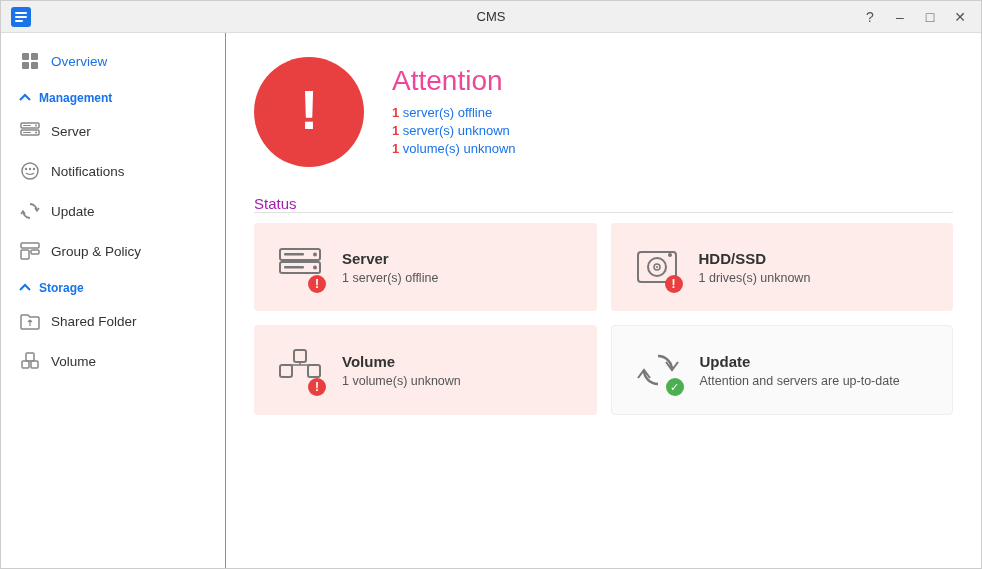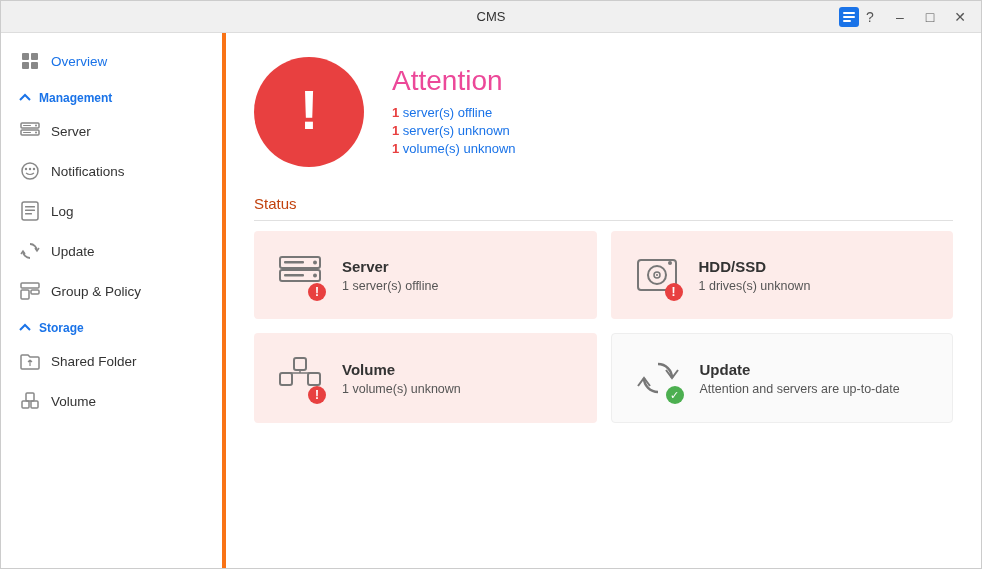--- a/index.html
+++ b/index.html
@@ -13,21 +13,21 @@
       display: flex;
       flex-direction: column;
     }
 
     
     .titlebar {
       background: #f0f0f0;
       height: 32px;
       display: flex;
       align-items: center;
-      justify-content: flex-end;
+      justify-content: space-between;
       padding: 0 10px;
       border-bottom: 1px solid #ddd;
       flex-shrink: 0;
     }
     .titlebar-left {
       display: flex;
       align-items: center;
       gap: 6px;
     }
     .titlebar-icon {
@@ -68,21 +68,21 @@
     
     .main-layout {
       display: flex;
       flex: 1;
       overflow: hidden;
     }
 
     
     .sidebar {
       width: 225px;
-      border-right: 4px solid #f97316;
+      border-right: 1px solid #f97316;
       background: #fff;
       overflow-y: auto;
       flex-shrink: 0;
       padding-top: 8px;
     }
     .sidebar-item {
       display: flex;
       align-items: center;
       gap: 10px;
       padding: 9px 18px;
@@ -159,25 +159,24 @@
       font-weight: 600;
     }
     .attention-text p .link {
       color: #1a73e8;
       text-align: right;
     }
 
     
     .status-title {
       font-size: 15px;
-      color: #c2410c;
+      color: #a21caf;
       margin-bottom: 10px;
       font-weight: 400;
       border-bottom: 1px solid #e0e0e0;
-      padding-bottom: 8px;
     }
     .status-grid {
       display: grid;
       grid-template-columns: 1fr 1fr;
       gap: 14px;
     }
     .status-card {
       background: #fdecea;
       border-radius: 4px;
       padding: 18px 20px;
@@ -316,31 +315,20 @@
           <circle cx="10" cy="10" r="8" fill="none" stroke="#888" stroke-width="1.5"></circle>
           <circle cx="6" cy="8" r="1.2" fill="#888"></circle>
           <circle cx="10" cy="8" r="1.2" fill="#888"></circle>
           <circle cx="14" cy="8" r="1.2" fill="#888"></circle>
           <path d="M6 12 Q10 15 14 12" fill="none" stroke="#888" stroke-width="1.2"></path>
         </svg>
       </div>
       <span>Notifications</span>
     </div>
 
-    <div class="sidebar-item">
-      <div class="sidebar-icon">
-        <svg width="18" height="20" viewBox="0 0 18 20">
-          <rect x="1" y="1" width="16" height="18" rx="2" fill="none" stroke="#888" stroke-width="1.5"></rect>
-          <rect x="4" y="5" width="10" height="1.5" rx="0.5" fill="#888"></rect>
-          <rect x="4" y="8.5" width="10" height="1.5" rx="0.5" fill="#888"></rect>
-          <rect x="4" y="12" width="7" height="1.5" rx="0.5" fill="#888"></rect>
-        </svg>
-      </div>
-      <span>Log</span>
-    </div>
 
     <div class="sidebar-item">
       <div class="sidebar-icon">
         <svg width="20" height="20" viewBox="0 0 20 20">
           <path d="M10 3 A7 7 0 0 1 17 10" fill="none" stroke="#888" stroke-width="1.8"></path>
           <path d="M10 17 A7 7 0 0 1 3 10" fill="none" stroke="#888" stroke-width="1.8"></path>
           <polyline points="15,7 17,10 19,7" fill="none" stroke="#888" stroke-width="1.5"></polyline>
           <polyline points="5,13 3,10 1,13" fill="none" stroke="#888" stroke-width="1.5"></polyline>
         </svg>
       </div>

